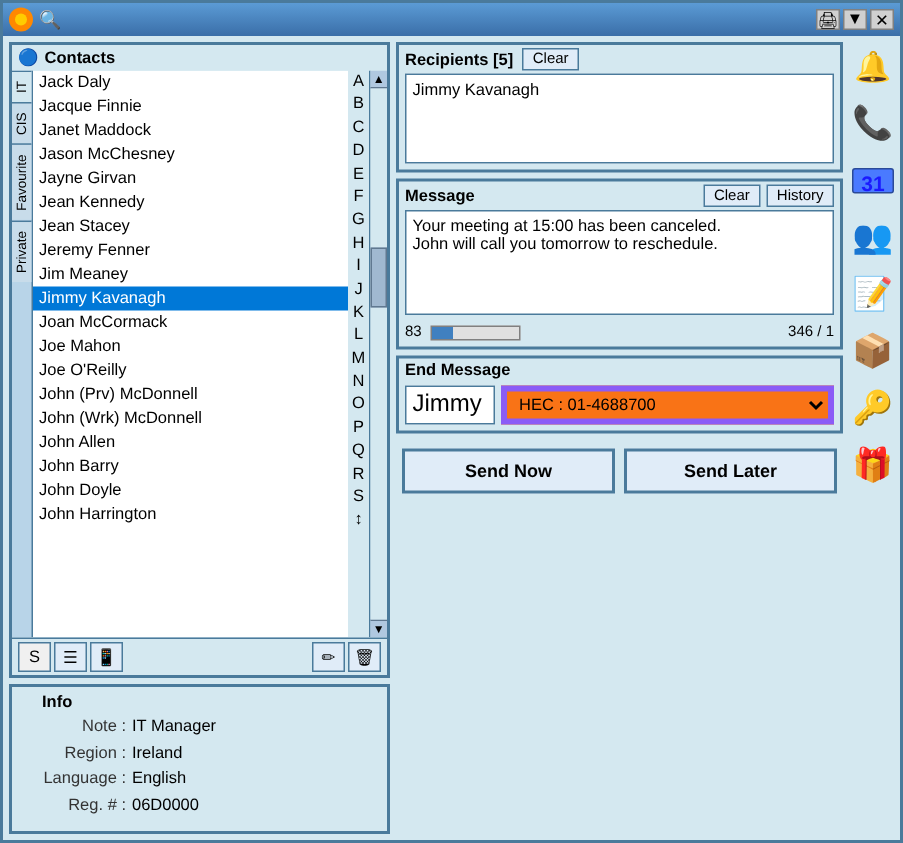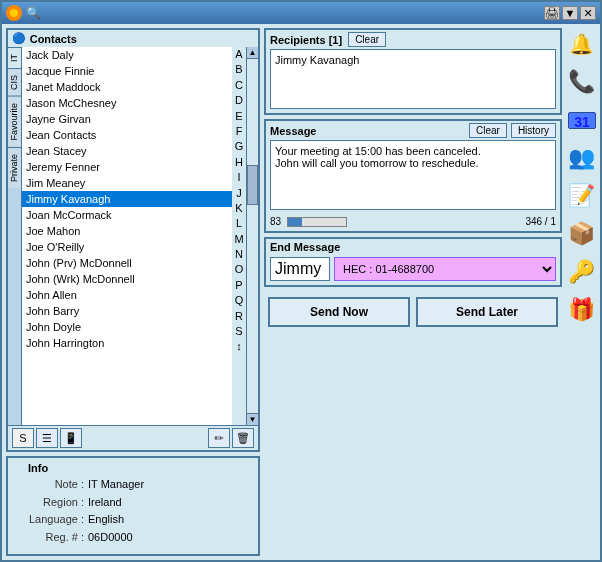--- a/index.html
+++ b/index.html
@@ -335,22 +335,22 @@
     .end-input {
       width: 60px;
       background: white;
       border: 1px solid #4a7a9b;
       padding: 2px 4px;
       font-size: 16px;
     }
     
     .end-select {
       flex: 1;
-      background: #f0abfc;
-      border: 1px solid #8b5cf6;
+      background: #f97316;
+      border: 4px solid #8b5cf6;
       padding: 2px 4px;
       font-size: 11px;
     }
     
     .send-buttons {
       display: flex;
       gap: 6px;
       padding: 6px 4px;
     }
     
@@ -475,21 +475,21 @@
           </div>
 
           <div class="contacts-list-container">
             <div class="contacts-list">
 
             <div class="contact-item">Jack Daly</div>
                 <div class="contact-item">Jacque Finnie</div>
                 <div class="contact-item">Janet Maddock</div>
                 <div class="contact-item">Jason McChesney</div>
                 <div class="contact-item">Jayne Girvan</div>
-                <div class="contact-item">Jean Contacts</div>
+                <div class="contact-item">Jean Kennedy</div>
                 <div class="contact-item">Jean Stacey</div>
                 <div class="contact-item">Jeremy Fenner</div>
                 <div class="contact-item">Jim Meaney</div>
                 <div class="contact-item selected">Jimmy Kavanagh</div>
                 <div class="contact-item">Joan McCormack</div>
                 <div class="contact-item">Joe Mahon</div>
                 <div class="contact-item">Joe O'Reilly</div>
                 <div class="contact-item">John (Prv) McDonnell</div>
                 <div class="contact-item">John (Wrk) McDonnell</div>
                 <div class="contact-item">John Allen</div>
@@ -570,21 +570,21 @@
               <span class="info-value">06D0000</span>
             </div>
           </div>
       </div>
     </div>
 
     <div class="right-panel">
 
       <div class="recipients-section">
         <div class="recipients-header">
-          <span class="recipients-title">Recipients [1]</span>
+          <span class="recipients-title">Recipients [5]</span>
           <button class="btn-small">Clear</button>
         </div>
         <div class="recipients-list">
           <div>Jimmy Kavanagh</div>
         </div>
       </div>
 
       <div class="message-section">
         <div class="message-header">
           <span class="message-title">Message</span>

